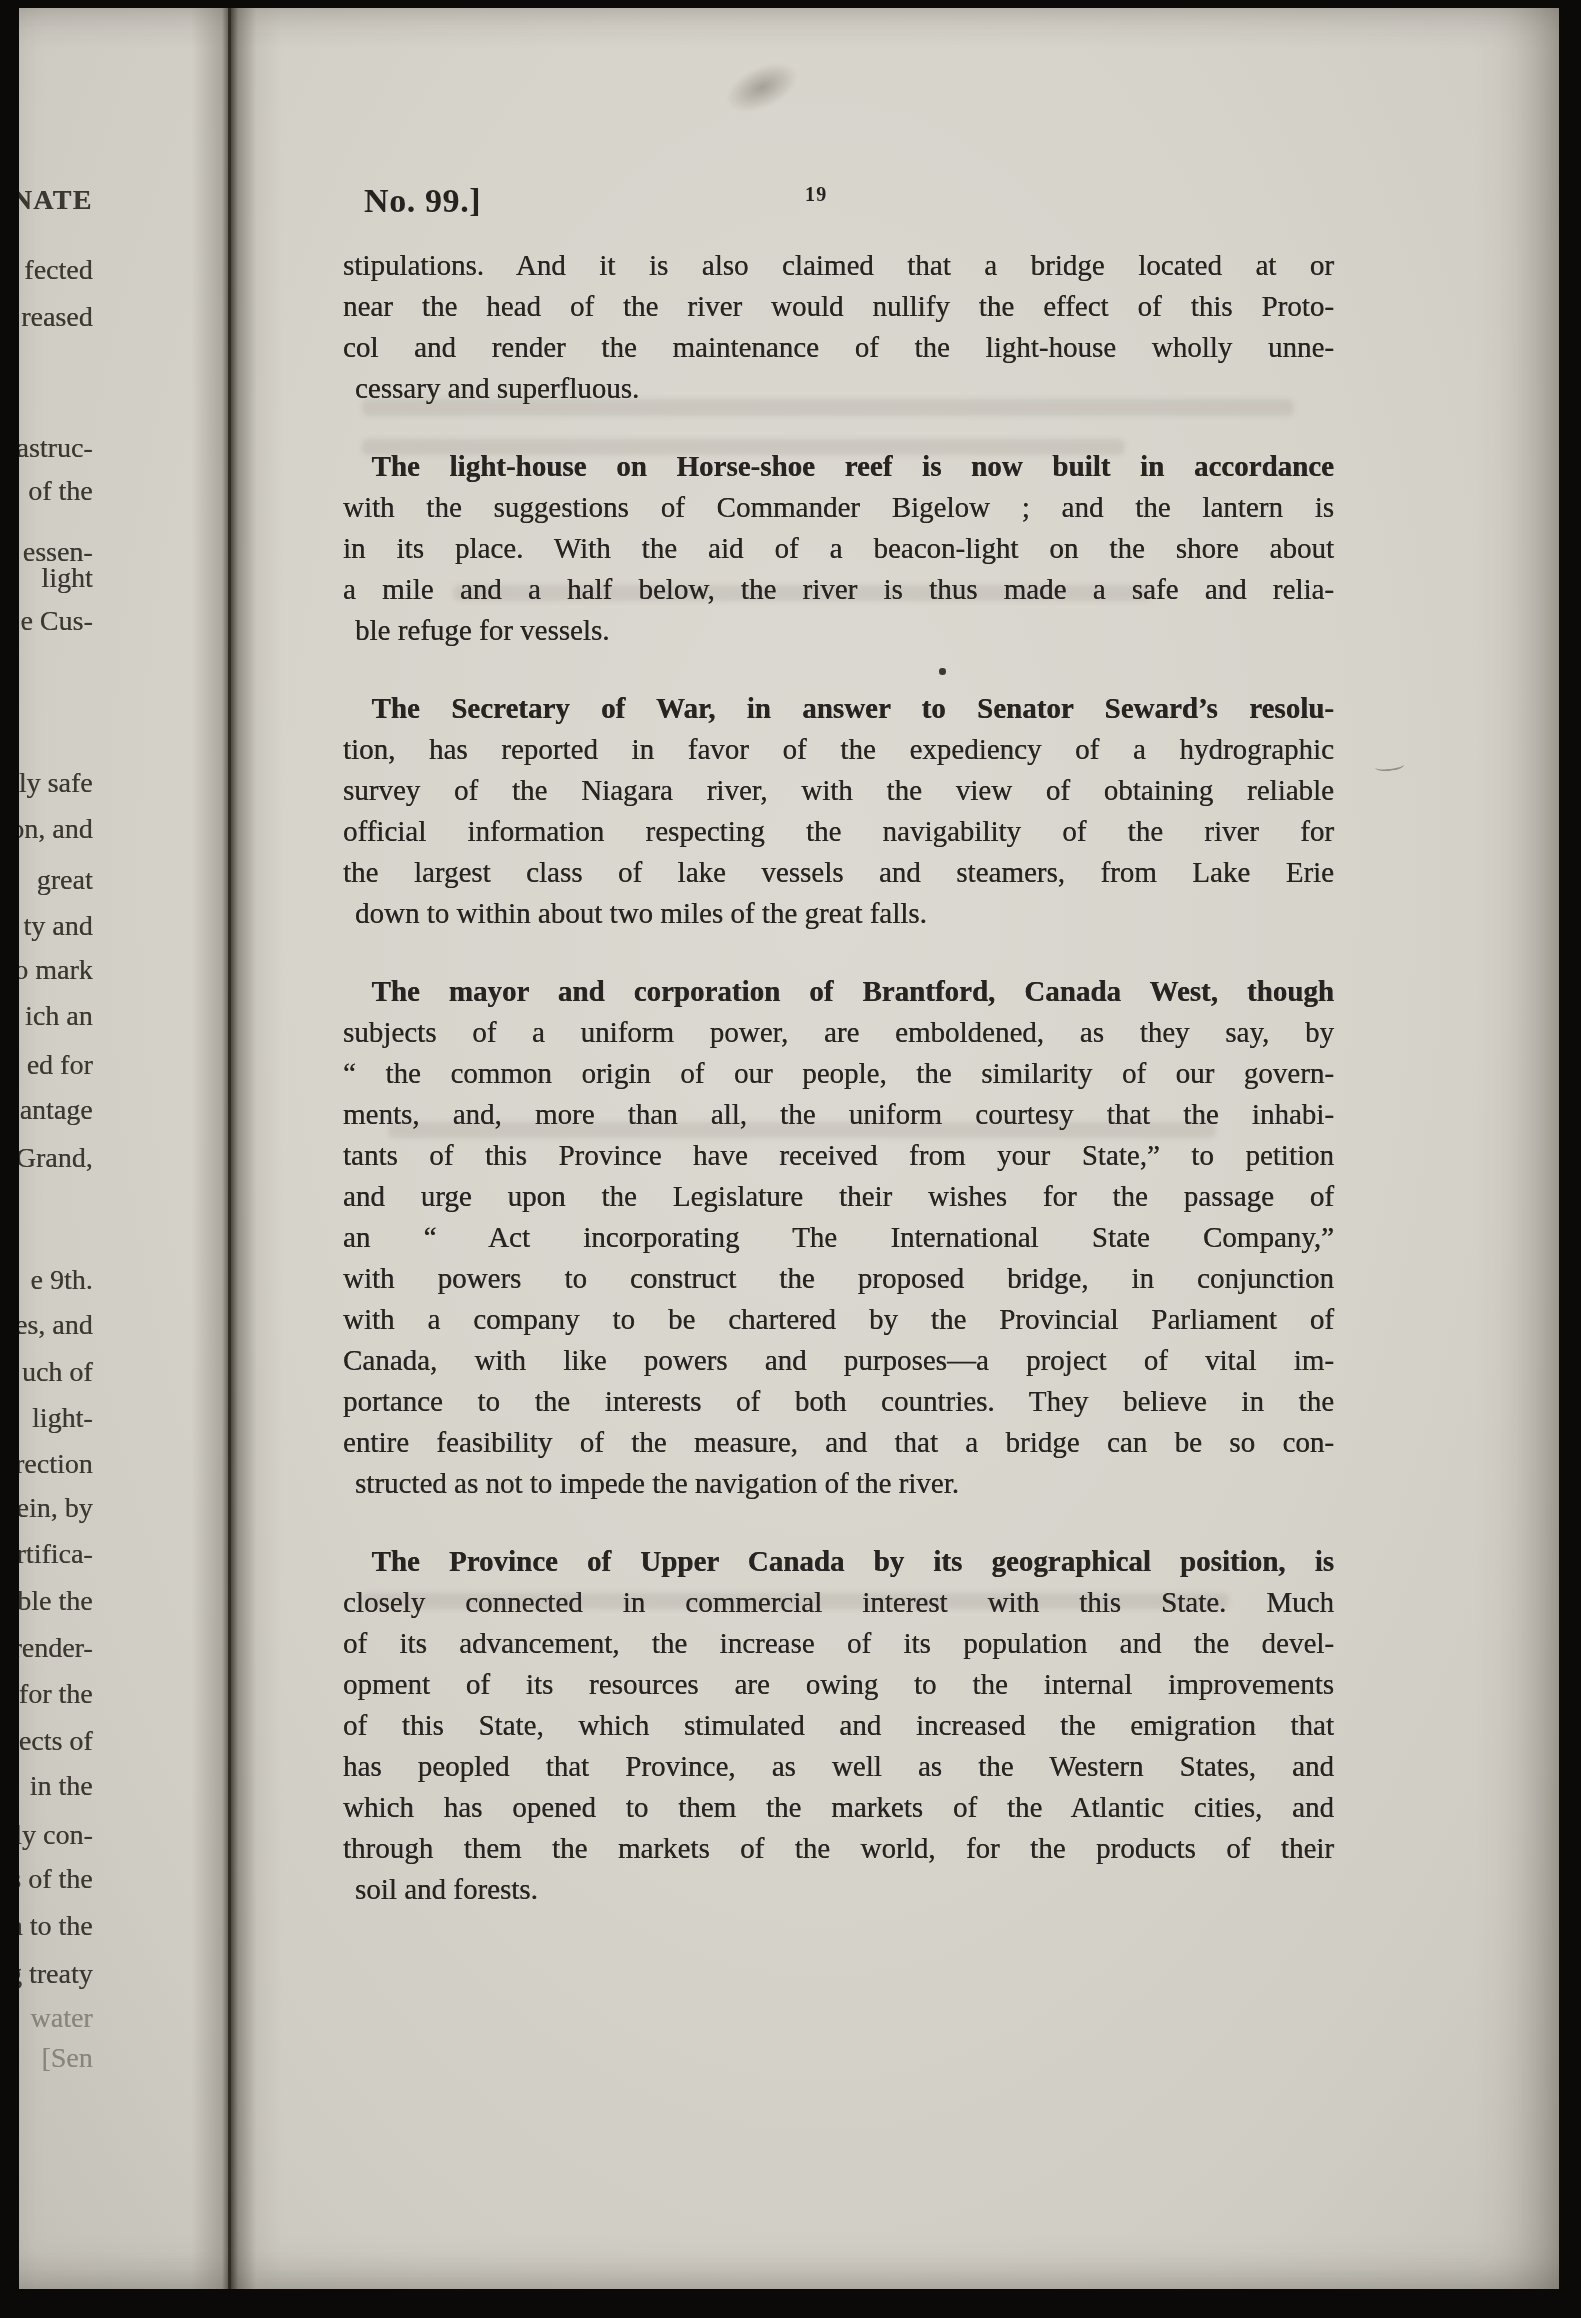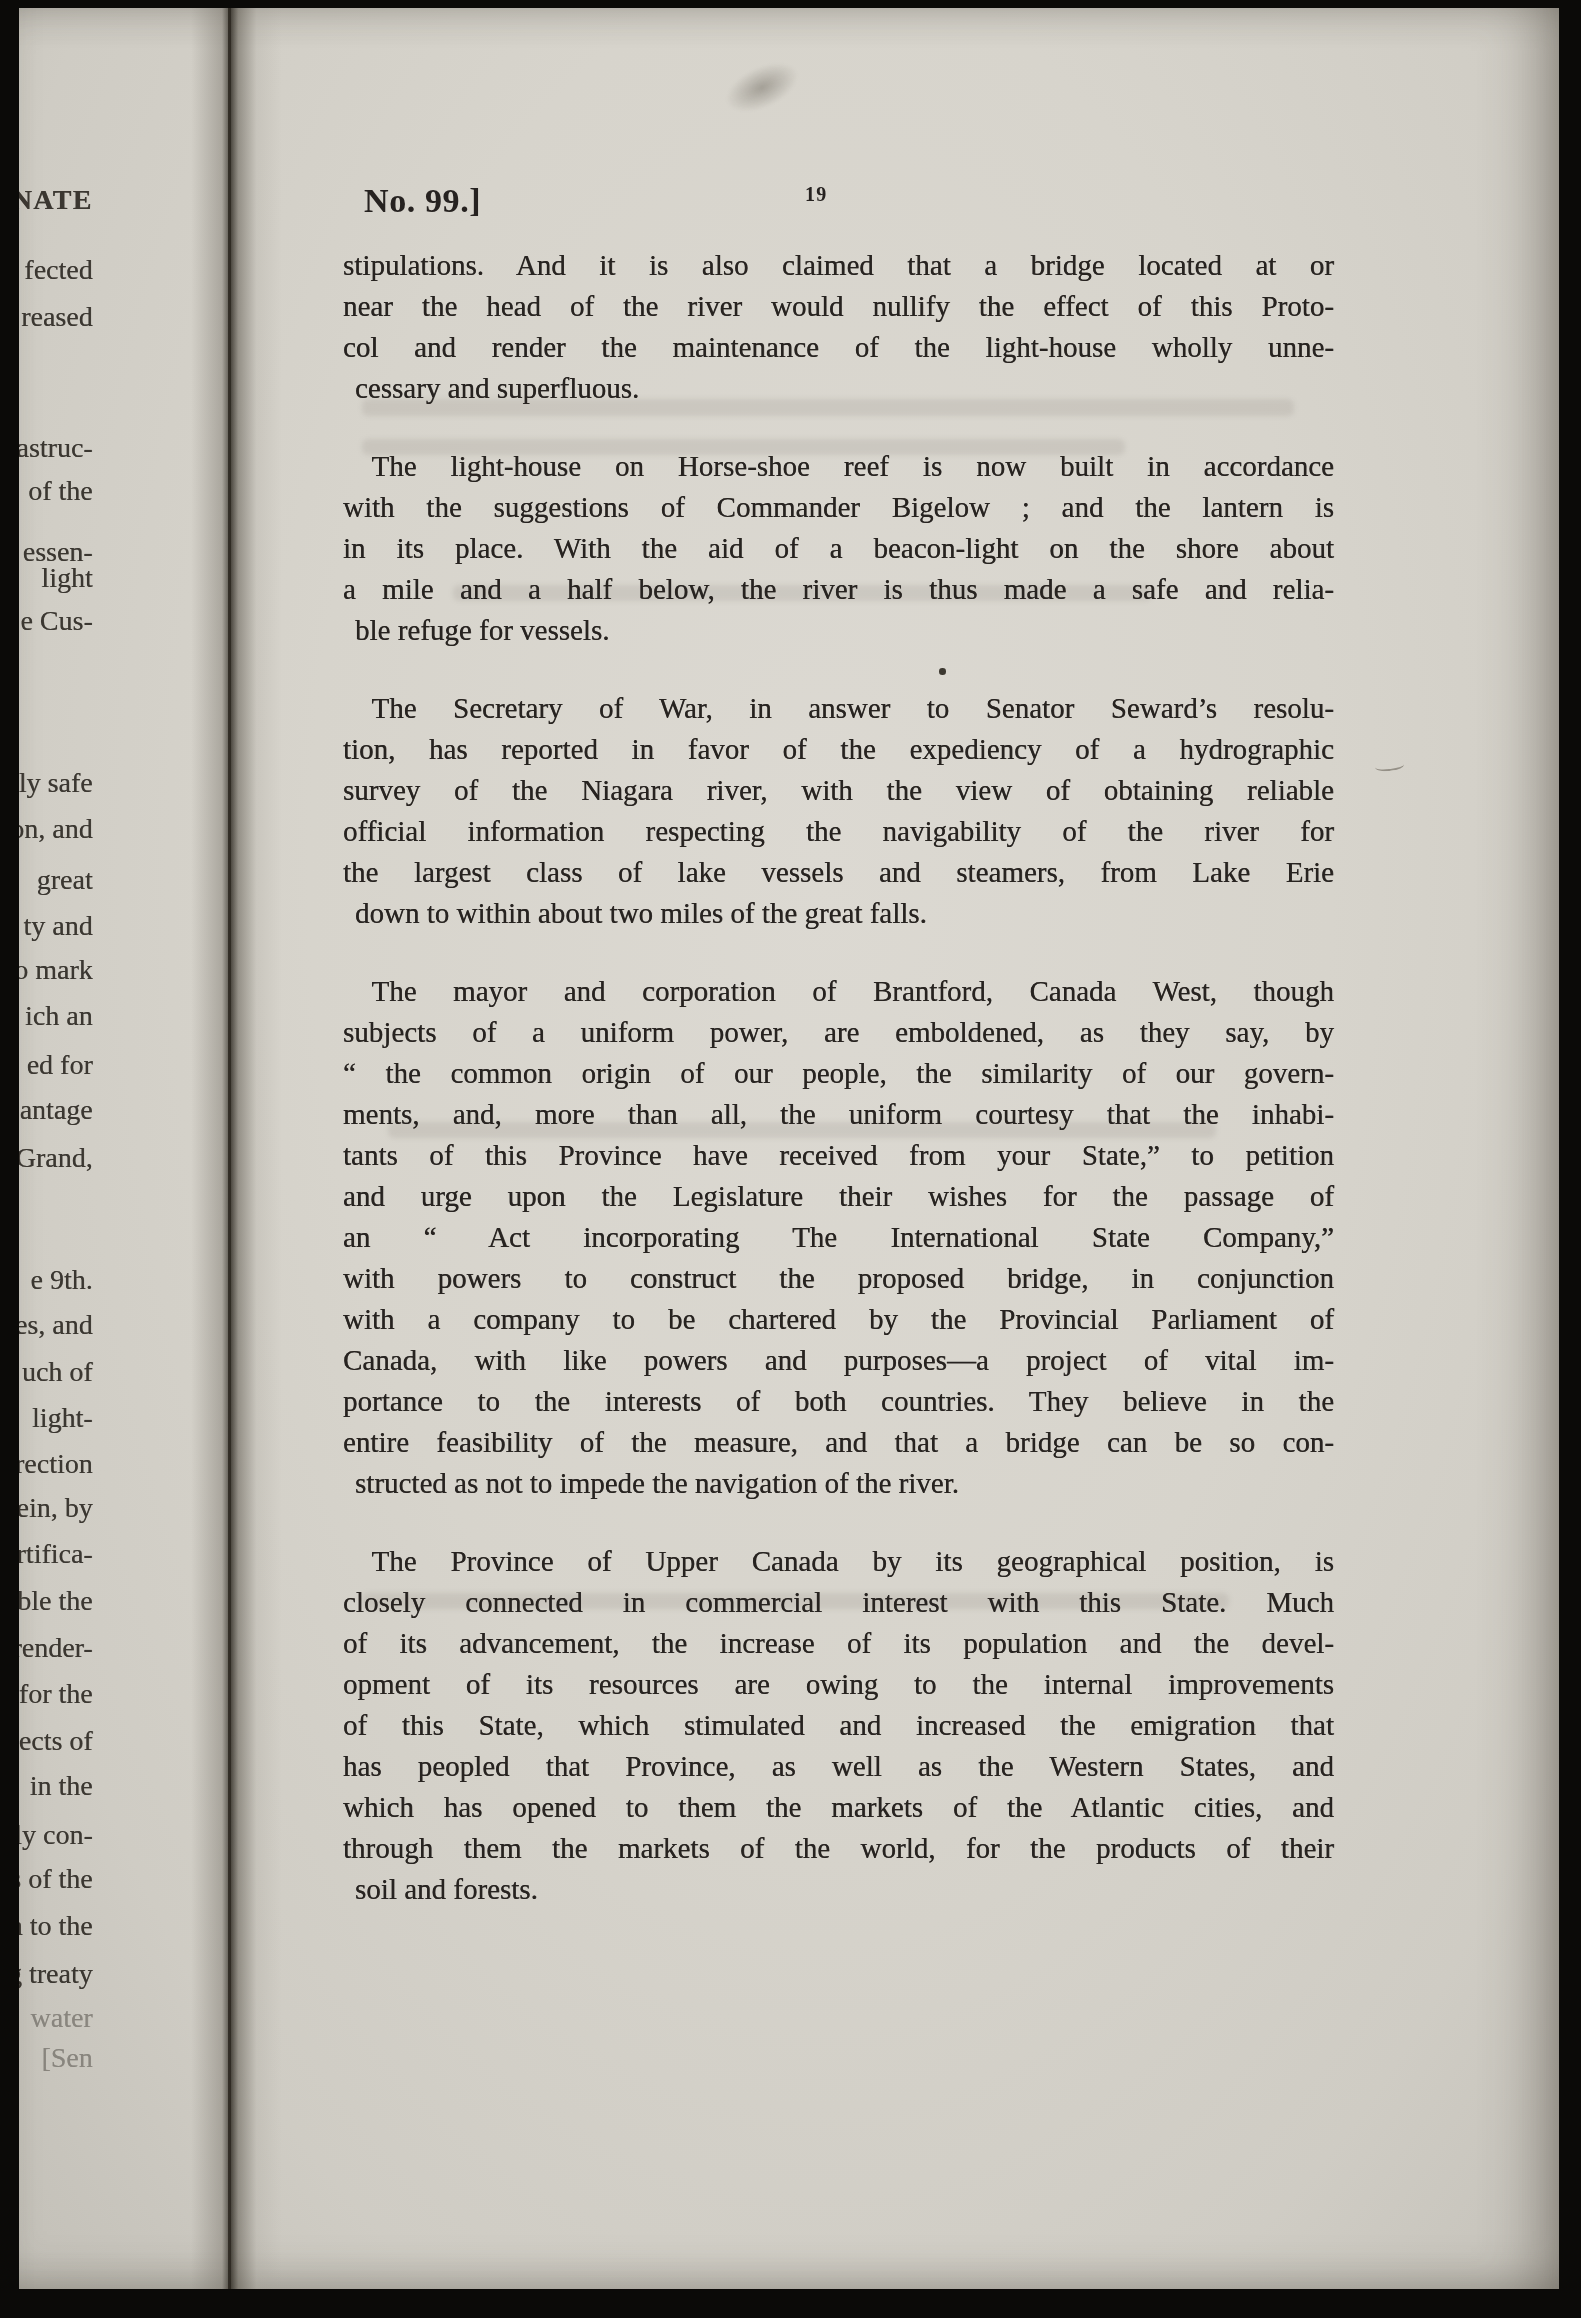--- a/index.html
+++ b/index.html
@@ -55,21 +55,21 @@
 
   
   .text-col {
     position:absolute; left:343px; top:245px; width:991px; z-index:4;
     font-size:29px; line-height:41px; color:#272320;
     text-shadow:0.3px 0 0 rgba(39,35,32,0.8);
   }
   .para + .para { margin-top:37px; }
   .line { text-align:justify; text-align-last:justify; }
   .line.last { text-align-last:auto;margin-left:12px; }
-  .para.indent .line:first-child { text-indent:28.5px; }
+  .para.indent .line:first-child { text-indent:28.5px;font-weight:bold; }
 
   
   .ghost {
     position:absolute; background:rgba(110,104,92,0.13);
     filter:blur(2.6px); border-radius:6.5px; z-index:3;
   }
   .smudge {
     position:absolute; left:723px; top:67px; width:78px; height:41px; z-index:3;
     background: radial-gradient(ellipse, rgba(100,95,85,0.45), rgba(100,95,85,0) 70%);
     filter:blur(1.3px); transform:rotate(-25deg);

